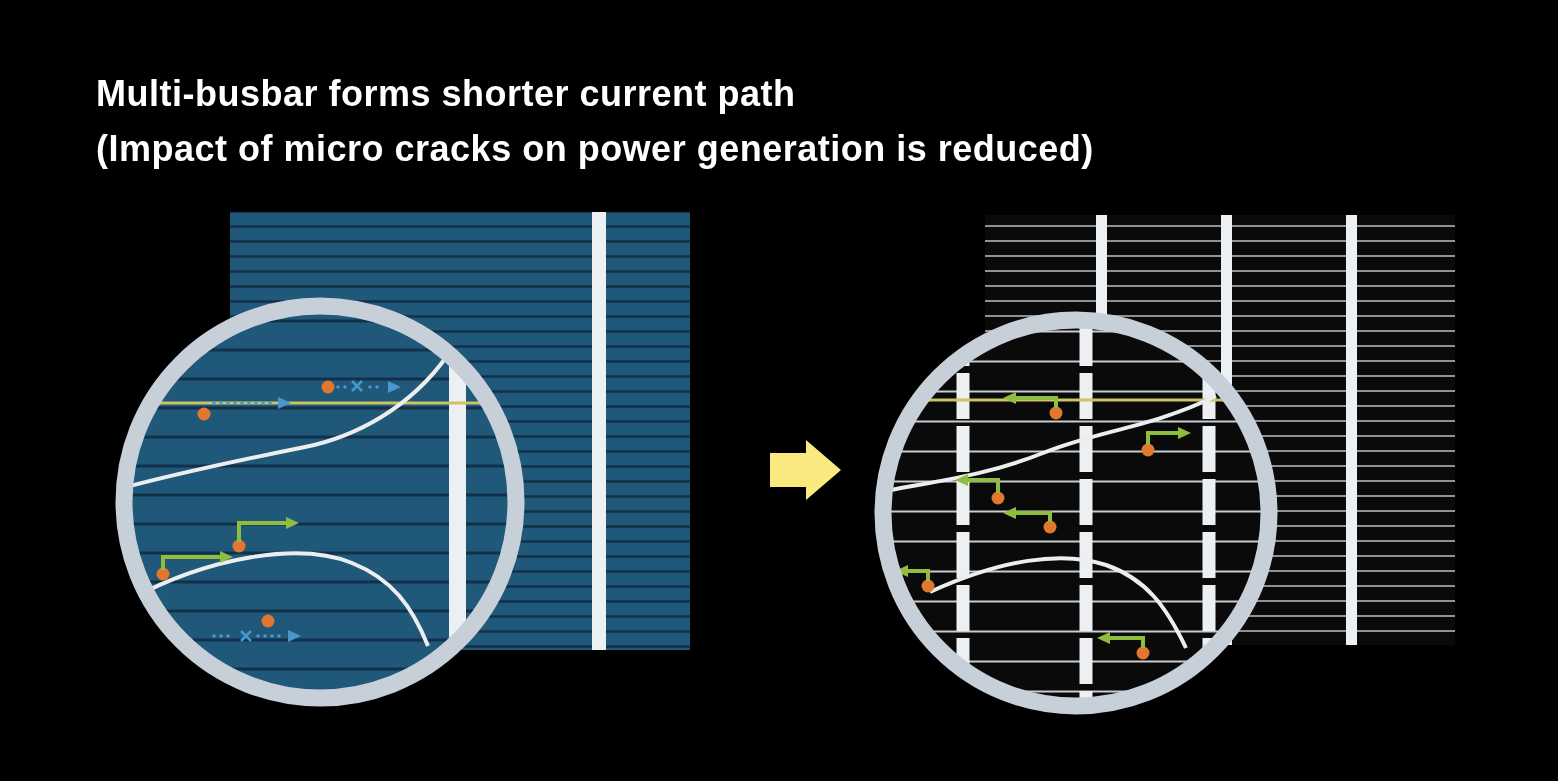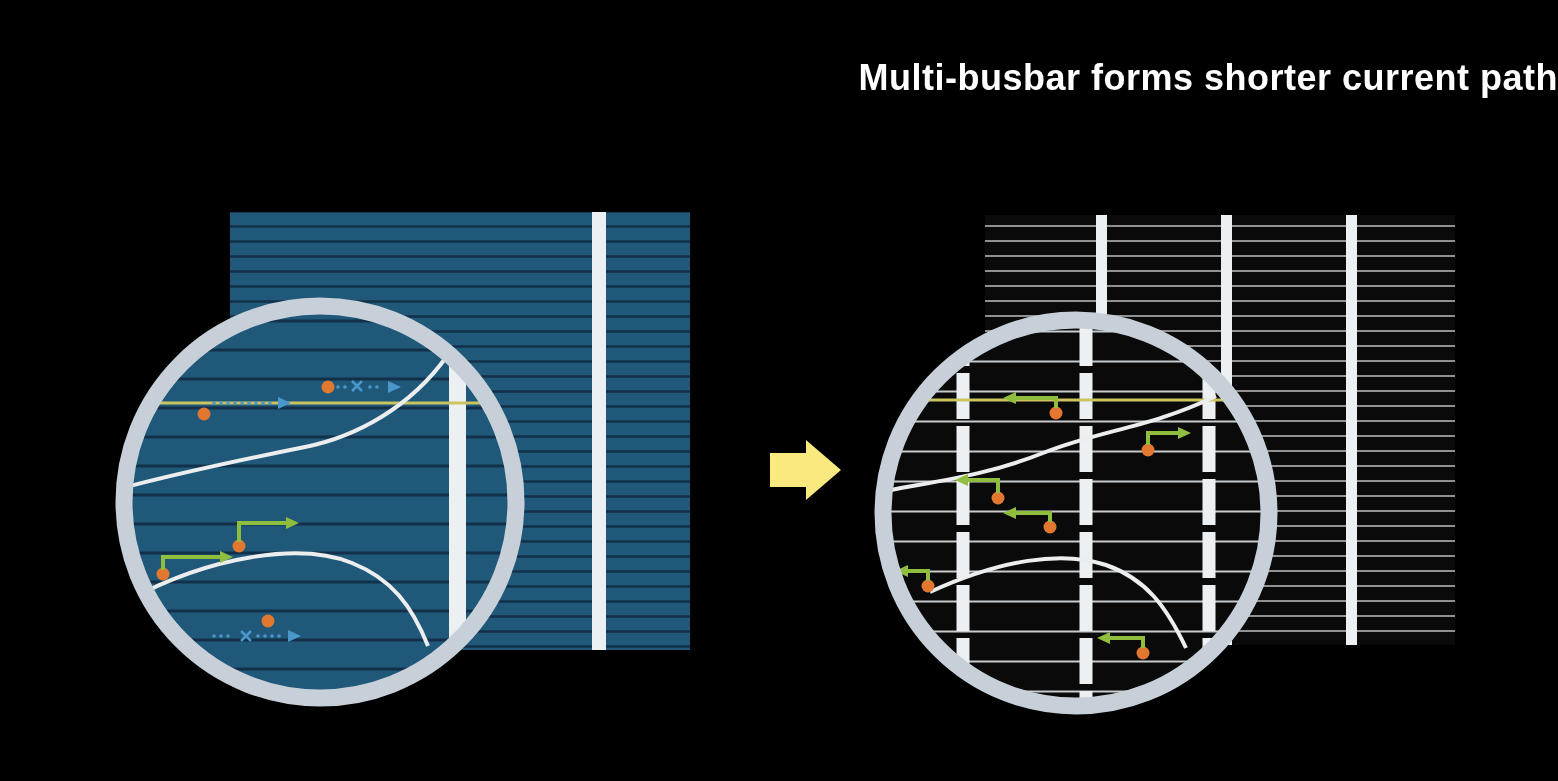--- a/index.html
+++ b/index.html
@@ -6,24 +6,24 @@
   .canvas {
     position: relative;
     width: 1558px;
     height: 781px;
     background: var(--background, #000000);
     overflow: hidden;
     font-family: "Liberation Sans", sans-serif;
   }
   .title {
     position: absolute;
-    top: 50px;
+    top: 66px;
     left: 96px;
     width: 1462px;
-    text-align: right;
+    text-align: left;
     color: var(--title-text, #ffffff);
     font-weight: bold;
     font-size: 36px;
     line-height: 55px;
     letter-spacing: 0.5px;
   }
   .diagram-svg { position: absolute; left: 0; top: 0; }
 
   
   .f-cell-blue      { fill:   var(--cell-blue, #20587a); }
@@ -45,20 +45,21 @@
   .dotted { stroke-dasharray: 0 7; stroke-linecap: round; stroke-width: 3.6; }
   .seg    { stroke-dasharray: 46 7; }
 </style>
 </head>
 <body>
 
 <div class="canvas">
 
   <div class="title">
     <div>Multi-busbar forms shorter current path</div>
+    <div>(Impact of micro cracks on power generation is reduced)</div>
   </div>
 
   <svg class="diagram-svg" width="1558" height="781" viewBox="0 0 1558 781">
     <defs>
       <pattern id="pBlue" width="12" height="15" patternUnits="userSpaceOnUse">
         <rect class="f-cell-blue" x="0" y="0" width="12" height="15"></rect>
         <line class="s-cell-blue-line" x1="0" y1="1.5" x2="12" y2="1.5" stroke-width="2.5"></line>
       </pattern>
       <pattern id="pBlueZoom" width="12" height="29" patternUnits="userSpaceOnUse">
         <rect class="f-cell-blue" x="0" y="0" width="12" height="29"></rect>

